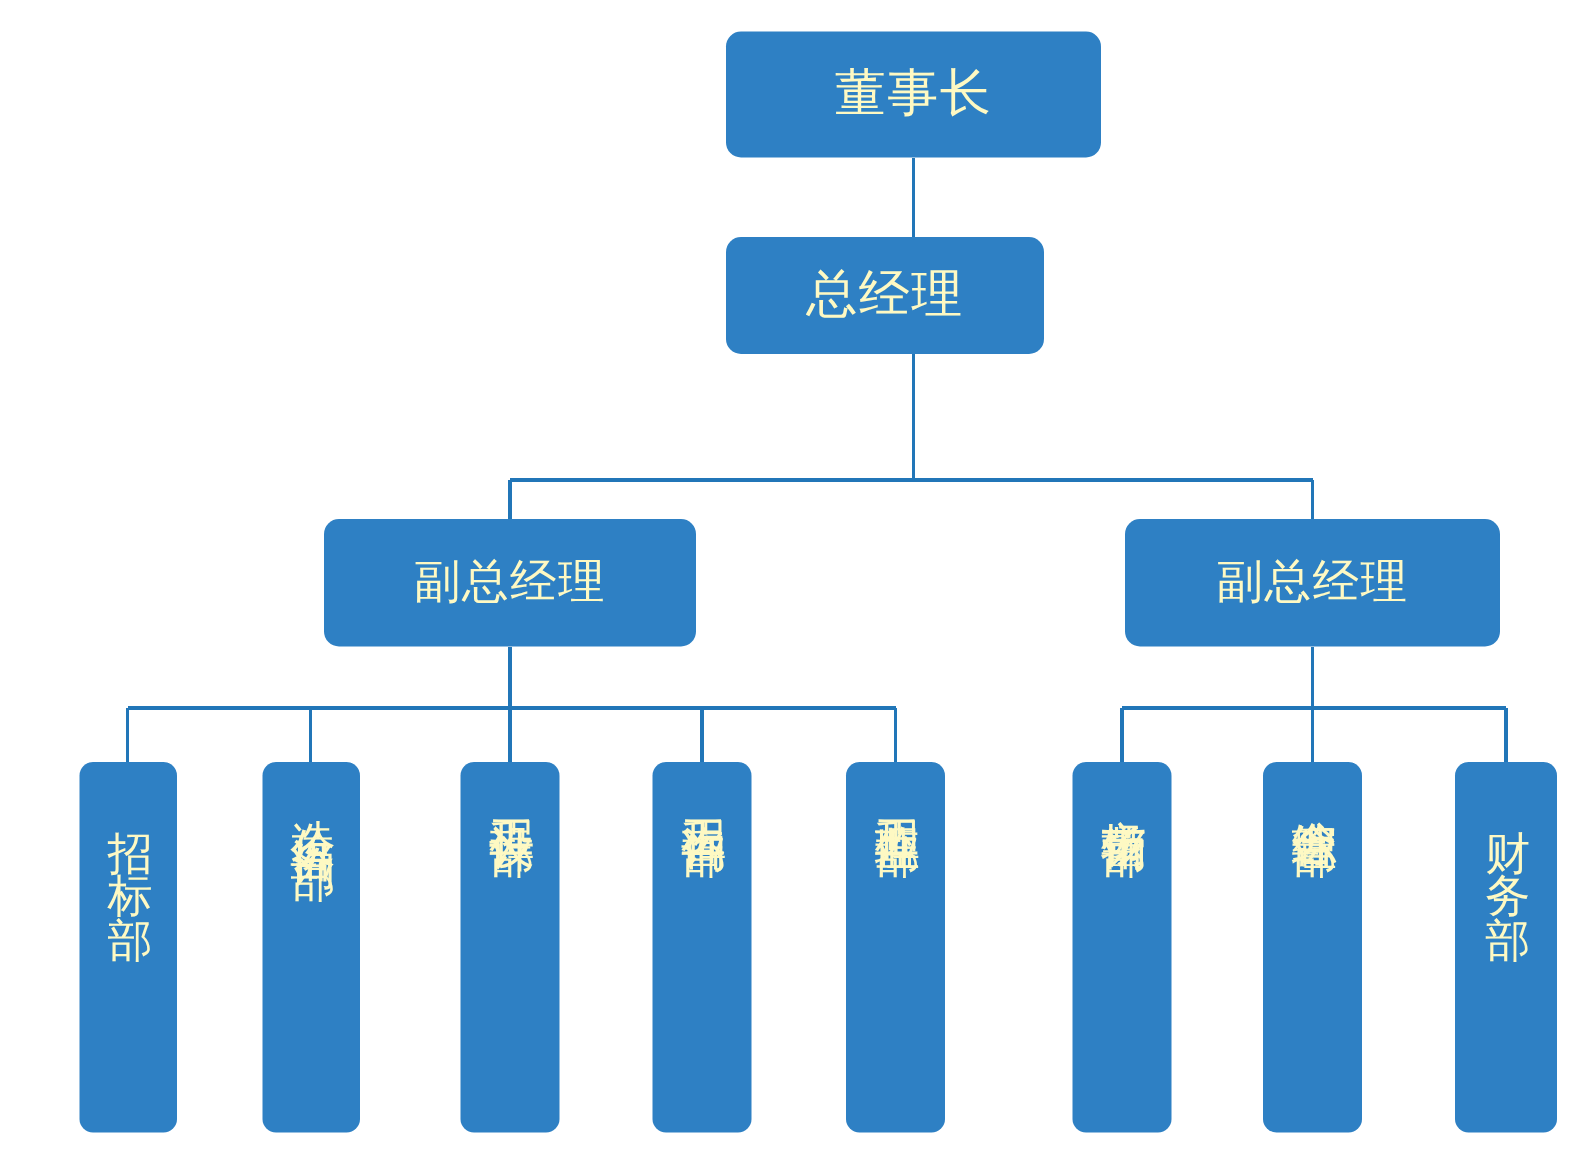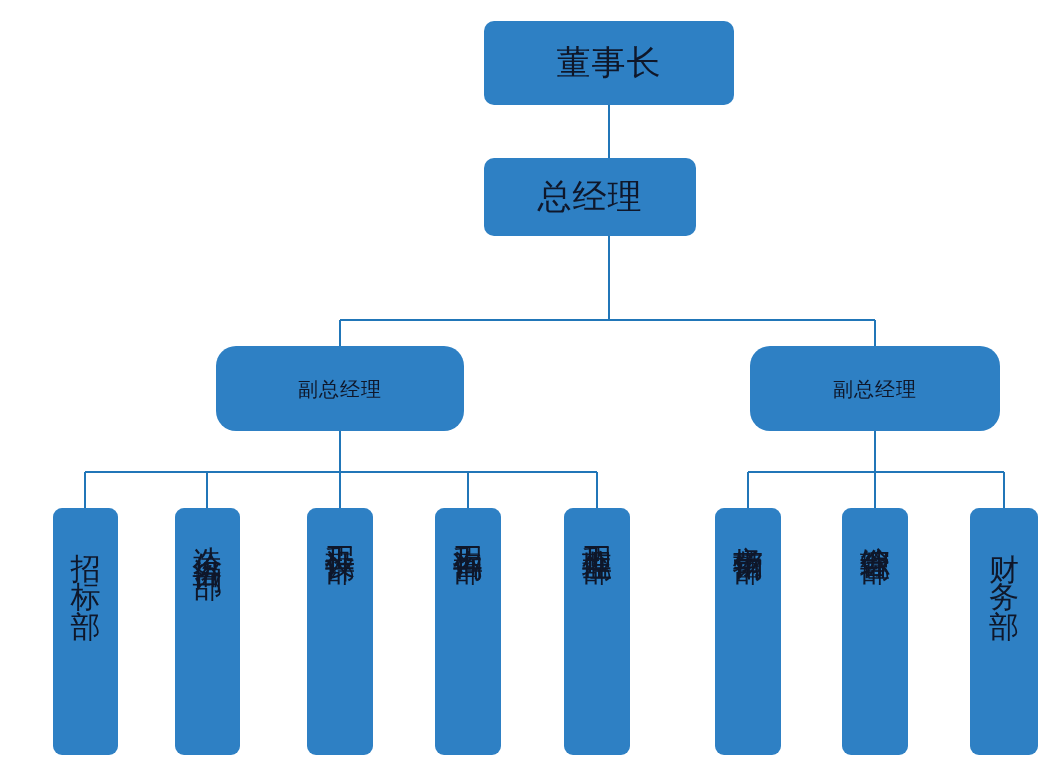--- a/index.html
+++ b/index.html
@@ -23,35 +23,35 @@
     left: 0;
     top: 0;
     width: 1063px;
     height: 779px;
     pointer-events: none;
   }
   .node {
     position: absolute;
     box-sizing: border-box;
     background: #2e80c4;
-    color: #0f172a;
+    color: #fef9c3;
     display: flex;
     align-items: center;
     justify-content: center;
     text-align: center;
   }
   .node-top {
     border-radius: 10px;
     font-size: 34px;
     letter-spacing: 1px;
     line-height: 1.1;
   }
   .node-mid {
-    border-radius: 20px;
-    font-size: 20px;
+    border-radius: 10px;
+    font-size: 31px;
     letter-spacing: 1px;
     line-height: 1.1;
   }
   .node-leaf {
     border-radius: 9px;
     font-size: 30px;
     line-height: 1.14;
     writing-mode: vertical-rl;
     text-orientation: upright;
     padding: 14px 0 16px 0;

